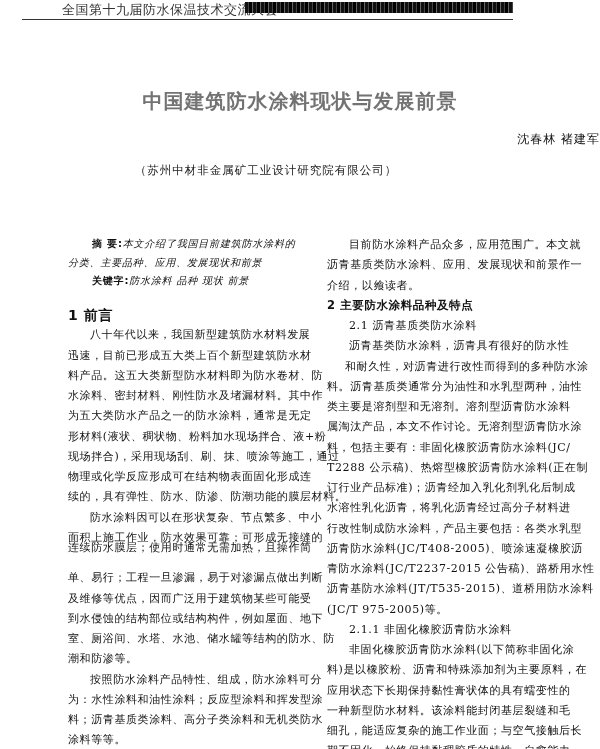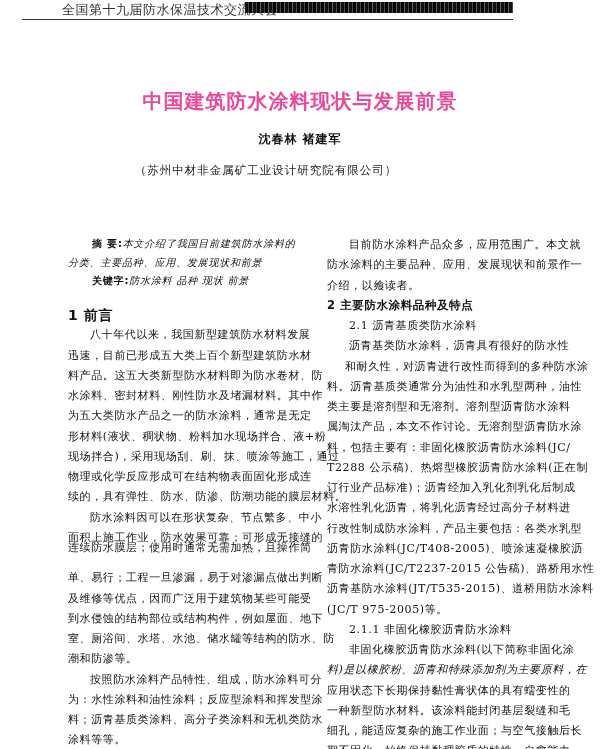--- a/index.html
+++ b/index.html
@@ -20,25 +20,25 @@
     .header-bar {
       position: absolute; left: 245px; top: 2px; width: 268px; height: 11px;
       background: repeating-linear-gradient(90deg, #111 0 3px, #444 3px 4px, #000 4px 7px, #666 7px 8px);
     }
     .header-rule {
       position: absolute; left: 22px; top: 19px; width: 491px; height: 1px; background: #333;
     }
     .title {
       position: absolute; left: 0; top: 88px; width: 600px; text-align: center;
       font-family: "DejaVu Serif", "Liberation Serif", serif;
-      font-weight: bold; font-size: 20px; color: #ec4899; letter-spacing: 1px;
+      font-weight: bold; font-size: 20px; color: #737373; letter-spacing: 1px;
     }
     .authors {
-      position: absolute; left: 0; top: 131px; width: 600px; text-align: center;
-      font-size: 12px; font-weight: bold; letter-spacing: 1px;
+      position: absolute; left: 0; top: 131px; width: 600px; text-align: right;
+      font-size: 12px; font-weight: normal; letter-spacing: 1px;
     }
     .affiliation {
       position: absolute; left: 0; top: 163px; width: 532px; text-align: center;
       font-size: 11.5px; color: #222; letter-spacing: 1px;
     }
     .line { position: absolute; white-space: nowrap; font-size: 11px; letter-spacing: 0.6px; }
     .bold { font-weight: bold; font-family: "DejaVu Sans", "Liberation Sans", sans-serif; }
     .abstract { font-size: 10px; letter-spacing: 0.8px; font-style: italic; }
     .abstract .lbl { font-style: normal; font-weight: bold; font-family: "DejaVu Sans", "Liberation Sans", sans-serif; }
   </style>
@@ -83,38 +83,38 @@
     <div class="line" style="left: 68px; top: 631px;">室、厕浴间、水塔、水池、储水罐等结构的防水、防</div>
     <div class="line" style="left: 68px; top: 651.25px;">潮和防渗等。</div>
     <div class="line" style="left: 90px; top: 671.5px;">按照防水涂料产品特性、组成，防水涂料可分</div>
     <div class="line" style="left: 68px; top: 691.75px;">为：水性涂料和油性涂料；反应型涂料和挥发型涂</div>
     <div class="line" style="left: 68px; top: 712px;">料；沥青基质类涂料、高分子类涂料和无机类防水</div>
     <div class="line" style="left: 68px; top: 732.25px; text-align: center;">涂料等等。</div>
   </div>
 
 <div id="right-col">
     <div class="line" style="left: 349px; top: 237px;">目前防水涂料产品众多，应用范围广。本文就</div>
-    <div class="line" style="left: 327px; top: 257.25px;">防水涂料的主要品种、应用、发展现状和前景作一</div>
+    <div class="line" style="left: 327px; top: 257.25px;">沥青基质类防水涂料、应用、发展现状和前景作一</div>
     <div class="line" style="left: 327px; top: 277.5px;">介绍，以飨读者。</div>
     <div class="line bold" style="left: 327px; top: 297.75px; font-size: 11.5px;">2 主要防水涂料品种及特点</div>
     <div class="line" style="left: 349px; top: 318px;">2.1 沥青基质类防水涂料</div>
     <div class="line" style="left: 349px; top: 338.25px;">沥青基类防水涂料，沥青具有很好的防水性</div>
     <div class="line" style="left: 345px; top: 358.5px;">和耐久性，对沥青进行改性而得到的多种防水涂</div>
     <div class="line" style="left: 327px; top: 378.75px;">料。沥青基质类通常分为油性和水乳型两种，油性</div>
     <div class="line" style="left: 327px; top: 399px;">类主要是溶剂型和无溶剂。溶剂型沥青防水涂料</div>
     <div class="line" style="left: 327px; top: 419.25px;">属淘汰产品，本文不作讨论。无溶剂型沥青防水涂</div>
     <div class="line" style="left: 327px; top: 439.5px;">料，包括主要有：非固化橡胶沥青防水涂料(JC/</div>
     <div class="line" style="left: 327px; top: 459.75px;">T2288 公示稿)、热熔型橡胶沥青防水涂料(正在制</div>
     <div class="line" style="left: 327px; top: 480px;">订行业产品标准)；沥青经加入乳化剂乳化后制成</div>
     <div class="line" style="left: 327px; top: 500.25px;">水溶性乳化沥青，将乳化沥青经过高分子材料进</div>
     <div class="line" style="left: 327px; top: 520.5px;">行改性制成防水涂料，产品主要包括：各类水乳型</div>
     <div class="line" style="left: 327px; top: 540.75px;">沥青防水涂料(JC/T408-2005)、喷涂速凝橡胶沥</div>
     <div class="line" style="left: 327px; top: 561px;">青防水涂料(JC/T2237-2015 公告稿)、路桥用水性</div>
     <div class="line" style="left: 327px; top: 581.25px;">沥青基防水涂料(JT/T535-2015)、道桥用防水涂料</div>
     <div class="line" style="left: 327px; top: 601.5px;">(JC/T 975-2005)等。</div>
     <div class="line" style="left: 349px; top: 621.75px;">2.1.1 非固化橡胶沥青防水涂料</div>
     <div class="line" style="left: 349px; top: 642px;">非固化橡胶沥青防水涂料(以下简称非固化涂</div>
-    <div class="line" style="left: 327px; top: 662.25px; font-style: italic;">料)是以橡胶粉、沥青和特殊添加剂为主要原料，在</div>
+    <div class="line" style="left: 327px; top: 662.25px;">料)是以橡胶粉、沥青和特殊添加剂为主要原料，在</div>
     <div class="line" style="left: 327px; top: 682.5px;">应用状态下长期保持黏性膏状体的具有蠕变性的</div>
     <div class="line" style="left: 327px; top: 702.75px;">一种新型防水材料。该涂料能封闭基层裂缝和毛</div>
     <div class="line" style="left: 327px; top: 723px;">细孔，能适应复杂的施工作业面；与空气接触后长</div>
     <div class="line" style="left: 327px; top: 743.25px;">期不固化、始终保持黏稠胶质的特性，自愈能力</div>
   </div>
 
 </body></html>

